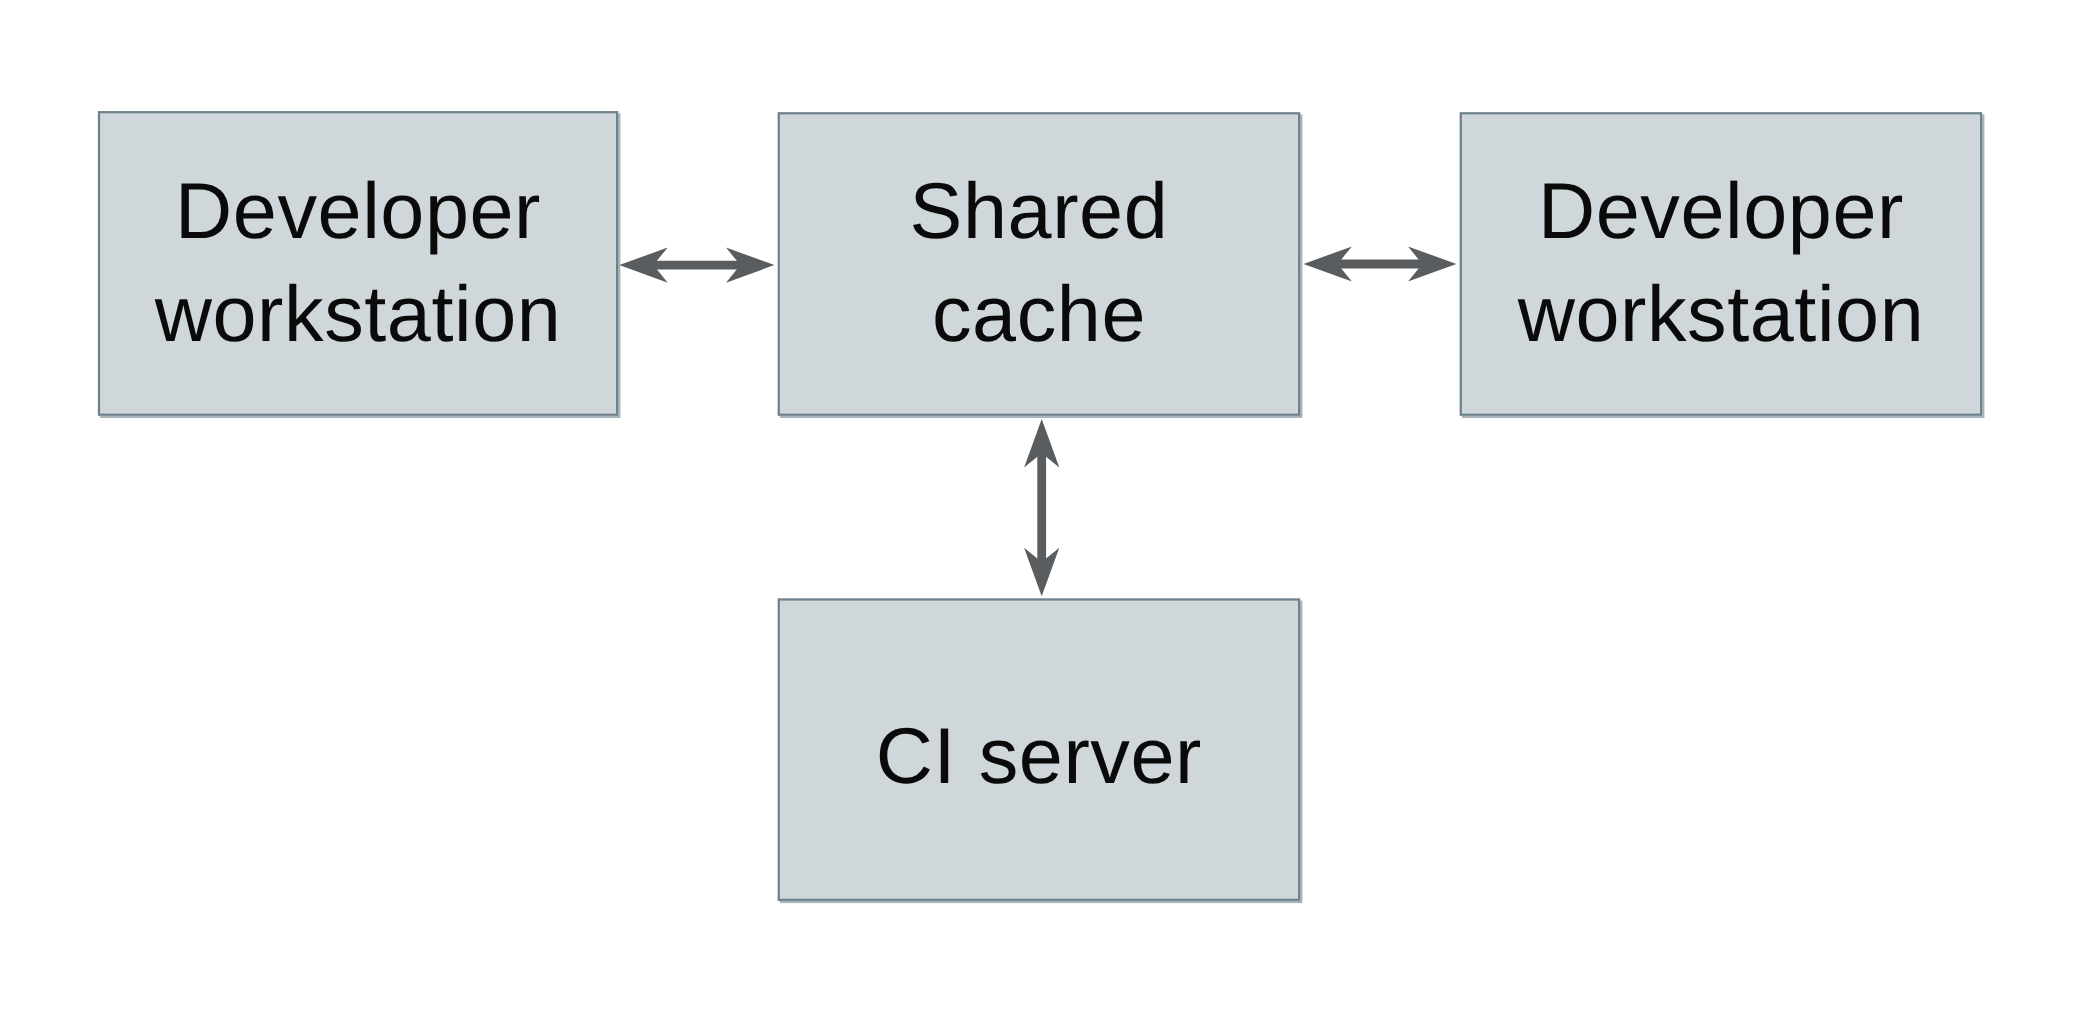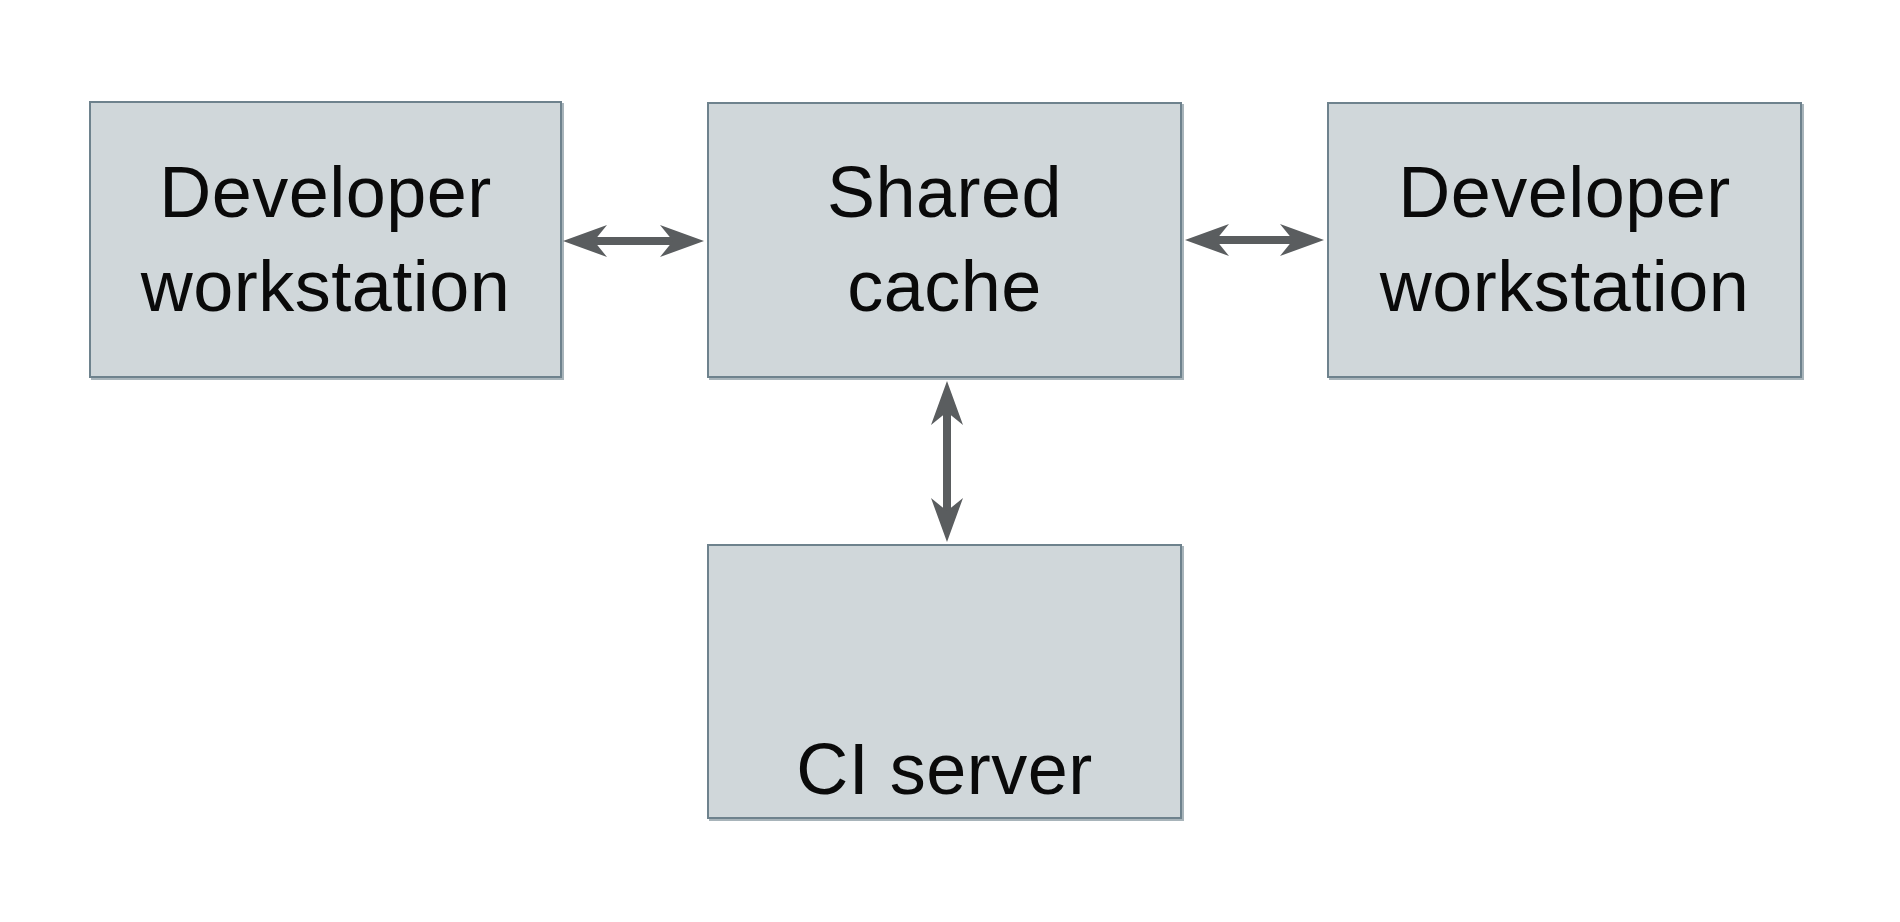--- a/index.html
+++ b/index.html
@@ -36,21 +36,21 @@
     color: var(--text);
     font-size: 72px;
     line-height: 1.3;
     letter-spacing: 0.5px;
     white-space: pre-line;
   }
   
   .node-dev-left   { left:  89px; top: 101px; width: 473px; height: 277px; }
   .node-cache      { left: 707px; top: 102px; width: 475px; height: 276px; justify-content: center; }
   .node-dev-right  { left: 1327px; top: 102px; width: 475px; height: 276px; }
-  .node-ci         { left: 707px; top: 544px; width: 475px; height: 275px; padding-top: 14px; align-items: flex-end; }
+  .node-ci         { left: 707px; top: 544px; width: 475px; height: 275px; padding-top: 14px; }
   .edges-layer {
     position: absolute;
     left: 0; top: 0;
     width: 1900px;
     height: 922px;
     pointer-events: none;
   }
   .edges-layer .shaft { stroke: var(--arrow); stroke-width: 8; }
   .edges-layer .head  { fill: var(--arrow); }
 </style>

